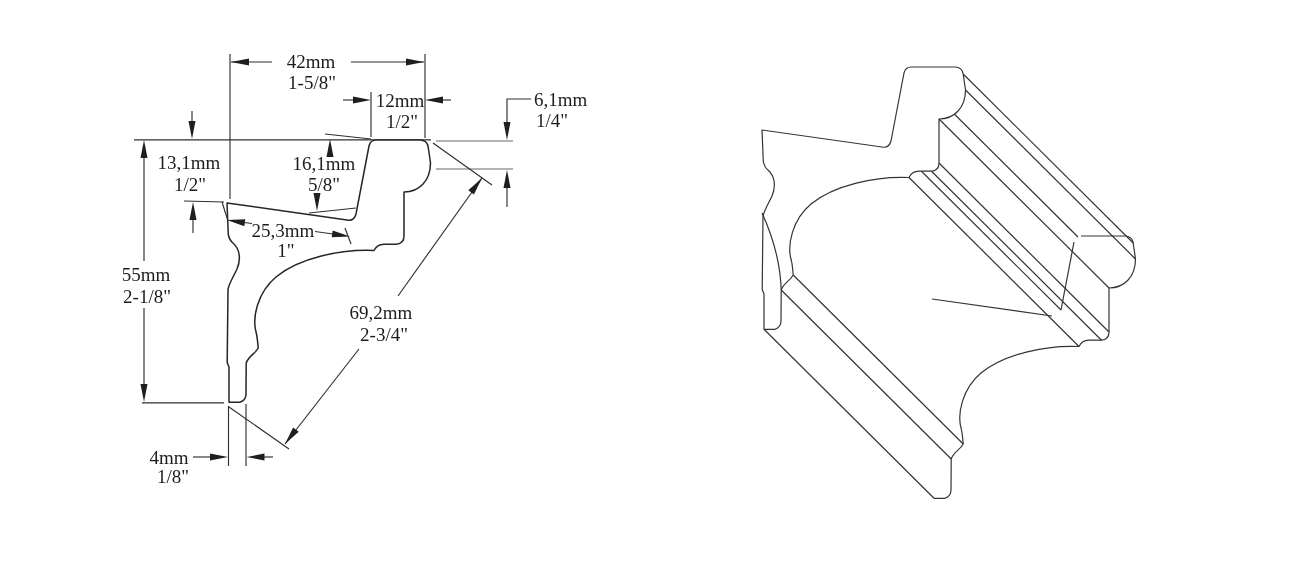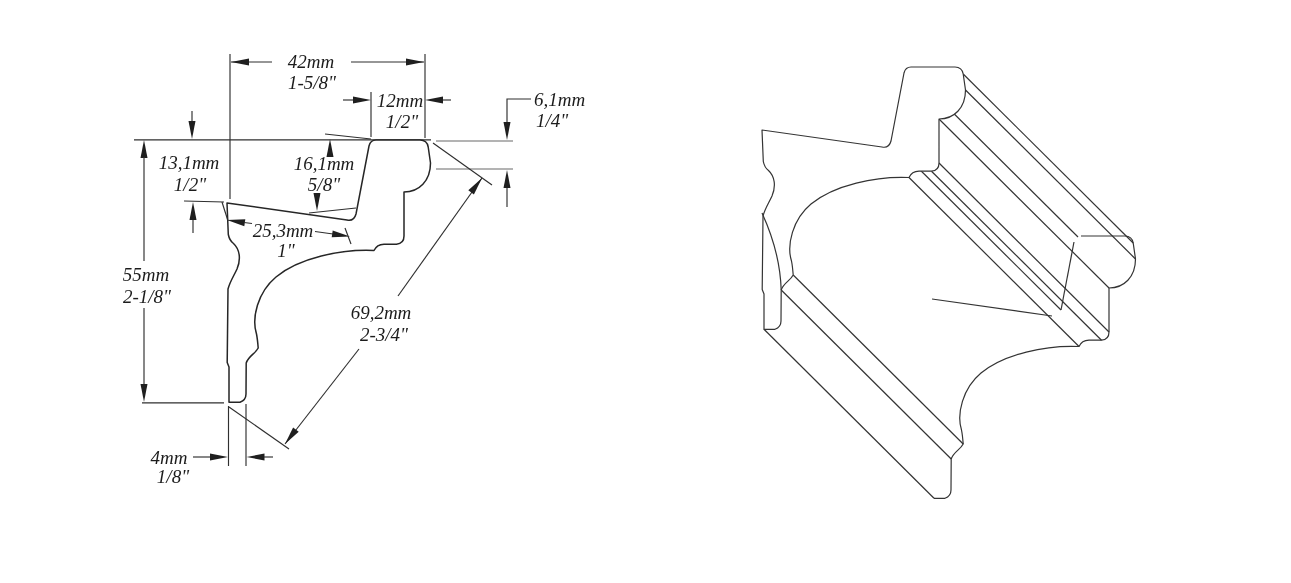--- a/index.html
+++ b/index.html
@@ -1,16 +1,16 @@
 <!DOCTYPE html>
 <html><head>
 <meta charset="utf-8">
 <style>
   html,body{margin:0;padding:0;background:#ffffff;}
-  .stage{position:relative;width:1291px;height:531px;background:#ffffff;overflow:hidden;font-style:italic;}
+  .stage{position:relative;width:1291px;height:531px;background:#ffffff;overflow:hidden;}
   svg{display:block;}
   .dimtext{font-family:"Liberation Serif","DejaVu Serif",serif;font-size:19px;fill:#1c1c1c;text-anchor:middle;}
   .dimtext.start{text-anchor:start;}
   .ln{stroke:#2f2f2f;stroke-width:1.15;fill:none;}
   .refgray{stroke:#9a9a9a;stroke-width:1.4;fill:none;}
   .profile{stroke:#262626;stroke-width:1.5;fill:#ffffff;stroke-linejoin:round;}
   .iso{stroke:#343434;stroke-width:1.2;fill:none;stroke-linejoin:round;}
   .isoface{stroke:#343434;stroke-width:1.2;fill:#ffffff;stroke-linejoin:round;}
   .arrow{fill:#1f1f1f;stroke:none;}
 </style>

